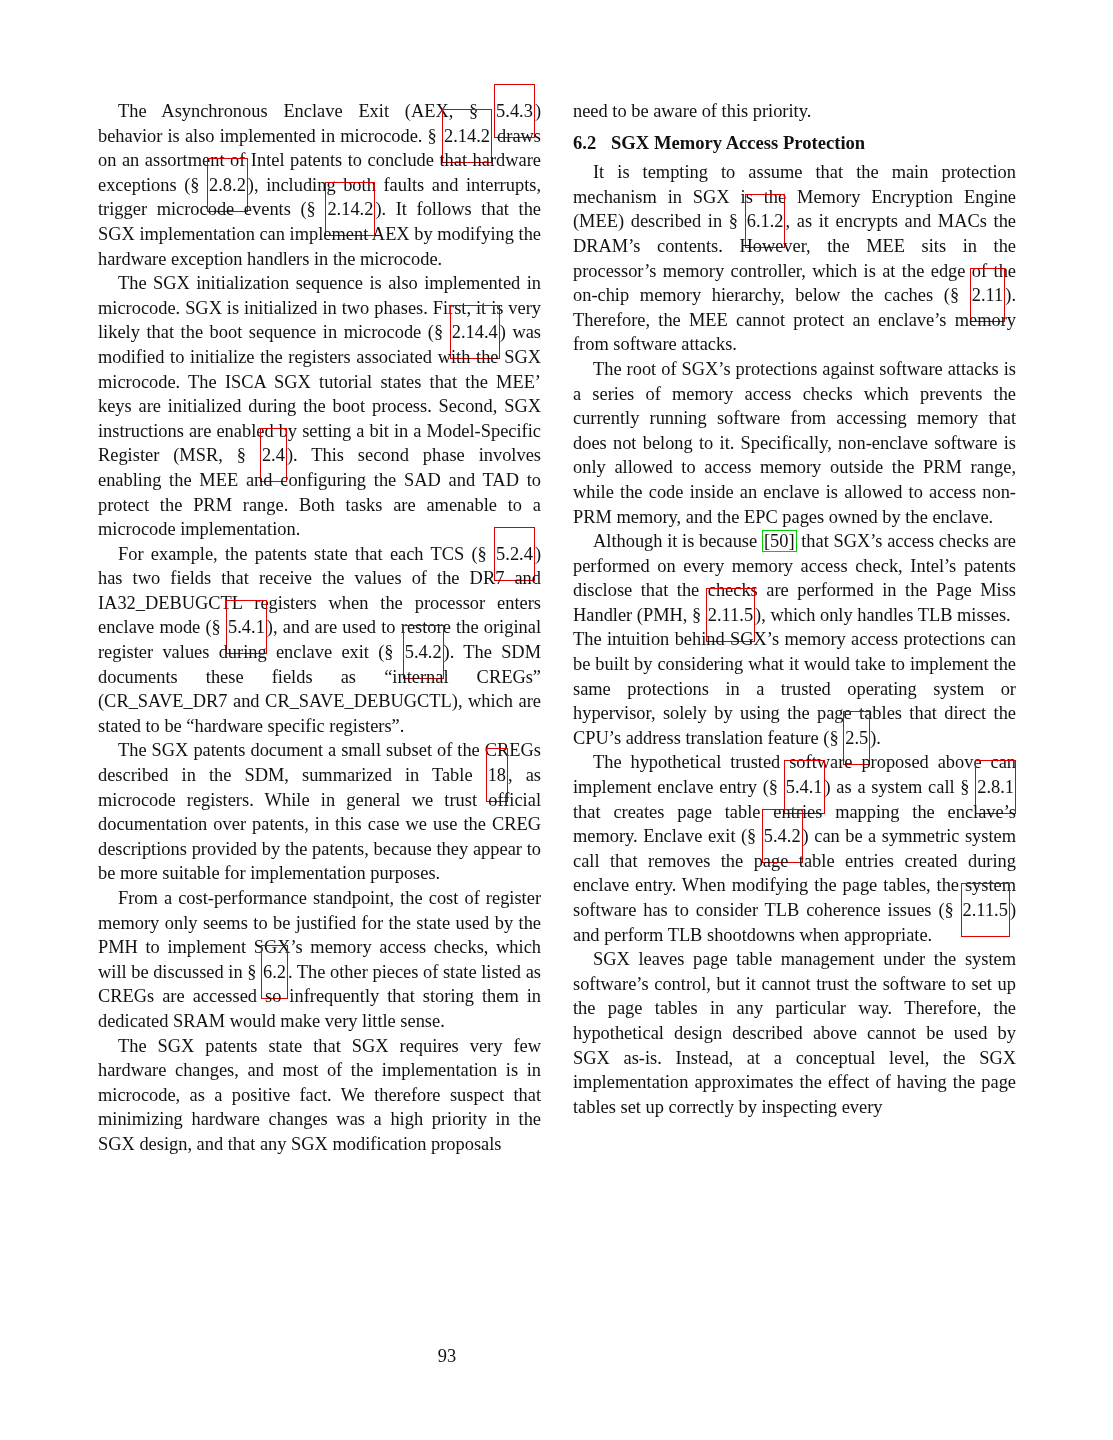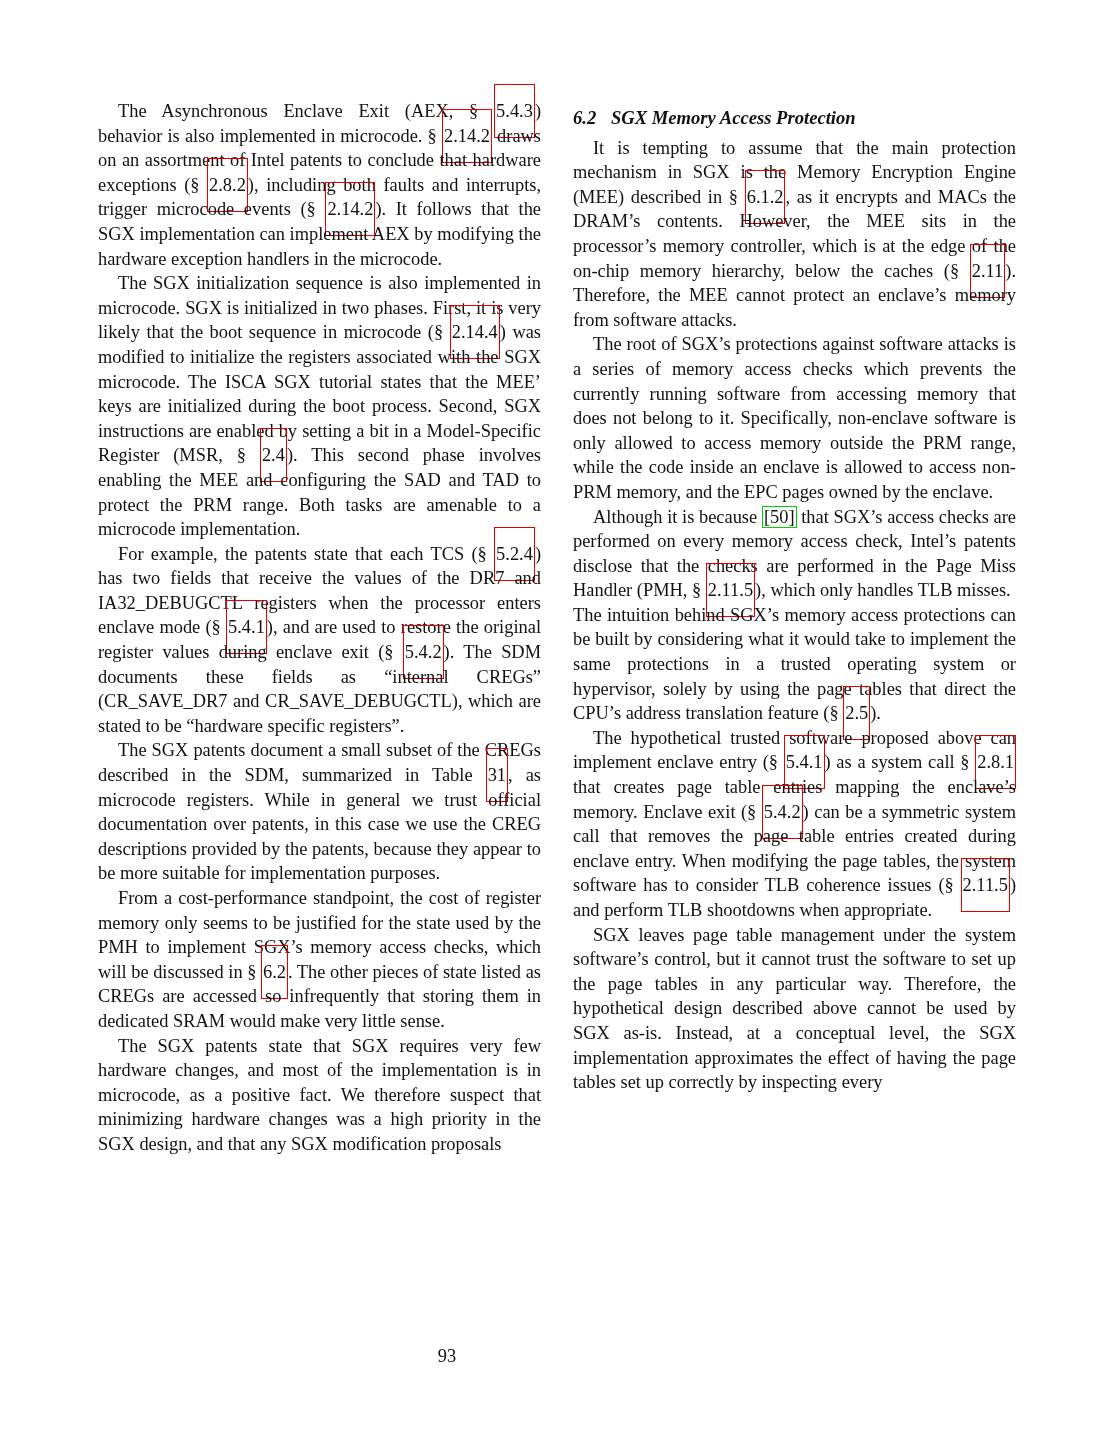--- a/index.html
+++ b/index.html
@@ -4,41 +4,42 @@
 <style>
   html, body { margin: 0; padding: 0; background: #ffffff; }
   body { width: 1113px; height: 1440px; position: relative; overflow: hidden;
          font-family: "Liberation Serif", "DejaVu Serif", serif; color: #111; }
   .col { position: absolute; top: 99px; width: 443px; font-size: 18.4px; line-height: 24.6px;
          text-align: justify; hyphens: manual; }
   .col.left { left: 98px; }
   .col.right { left: 573px; }
   p { margin: 0; text-indent: 20px; }
   p.noindent { text-indent: 0; }
-  .sec { font-weight: bold; font-size: 18.6px; margin: 7px 0 5px 0; font-style: italic; }
+  .sec { font-weight: bold; font-size: 18.6px; margin: 7px 0 5px 0; }
   .sec .num { display: inline-block; width: 38px; }
   .subsec { font-style: italic; margin: 11px 0 9px 0; }
   .subsec .num { display: inline-block; width: 46px; }
   .ref { border: 1.4px solid #e00000; padding: 16px 1px; line-height: 1; }
   .cite { border: 1.4px solid #00d000; padding: 0 1px; line-height: 1; }
   .pagenum { position: absolute; top: 1346px; left: 0; width: 894px; text-align: center; font-size: 18.4px; }
 </style>
 </head>
 <body>
 
 <div class="col left">
   <p><span>The Asynchronous Enclave Exit (AEX, § </span><span class="ref">5.4.3</span><span>) behavior is also implemented in microcode. § </span><span class="ref">2.14.2</span><span> draws on an assortment of Intel patents to conclude that hardware exceptions (§ </span><span class="ref">2.8.2</span><span>), including both faults and interrupts, trigger microcode events (§ </span><span class="ref">2.14.2</span><span>). It follows that the SGX implementation can implement AEX by modifying the hardware exception handlers in the microcode.</span></p>
   <p><span>The SGX initialization sequence is also implemented in microcode. SGX is initialized in two phases. First, it is very likely that the boot sequence in microcode (§ </span><span class="ref">2.14.4</span><span>) was modified to initialize the registers associated with the SGX microcode. The ISCA SGX tutorial states that the MEE’ keys are initialized during the boot process. Second, SGX instructions are enabled by setting a bit in a Model-Specific Register (MSR, § </span><span class="ref">2.4</span><span>). This second phase involves enabling the MEE and configuring the SAD and TAD to protect the PRM range. Both tasks are amenable to a microcode implementation.</span></p>
   <p><span>For example, the patents state that each TCS (§ </span><span class="ref">5.2.4</span><span>) has two fields that receive the values of the DR7 and IA32_DEBUGCTL registers when the processor enters enclave mode (§ </span><span class="ref">5.4.1</span><span>), and are used to restore the original register values during enclave exit (§ </span><span class="ref">5.4.2</span><span>). The SDM documents these fields as “internal CREGs” (CR_SAVE_DR7 and CR_SAVE_DEBUGCTL), which are stated to be “hardware specific registers”.</span></p>
-  <p><span>The SGX patents document a small subset of the CREGs described in the SDM, summarized in Table </span><span class="ref">31</span><span>, as microcode registers. While in general we trust official documentation over patents, in this case we use the CREG descriptions provided by the patents, because they appear to be more suitable for implementation purposes.</span></p>
+  <p><span>The SGX patents document a small subset of the CREGs described in the SDM, summarized in Table </span><span class="ref">18</span><span>, as microcode registers. While in general we trust official documentation over patents, in this case we use the CREG descriptions provided by the patents, because they appear to be more suitable for implementation purposes.</span></p>
   <p><span>From a cost-performance standpoint, the cost of register memory only seems to be justified for the state used by the PMH to implement SGX’s memory access checks, which will be discussed in § </span><span class="ref">6.2</span><span>. The other pieces of state listed as CREGs are accessed so infrequently that storing them in dedicated SRAM would make very little sense.</span></p>
   <p><span>The SGX patents state that SGX requires very few hardware changes, and most of the implementation is in microcode, as a positive fact. We therefore suspect that minimizing hardware changes was a high priority in the SGX design, and that any SGX modification proposals</span></p>
 </div>
 
 <div class="col right">
+  <p class="noindent">need to be aware of this priority.</p>
   <div class="sec"><span class="num">6.2</span><span>SGX Memory Access Protection</span></div>
   <p><span>It is tempting to assume that the main protection mechanism in SGX is the Memory Encryption Engine (MEE) described in § </span><span class="ref">6.1.2</span><span>, as it encrypts and MACs the DRAM’s contents. However, the MEE sits in the processor’s memory controller, which is at the edge of the on-chip memory hierarchy, below the caches (§ </span><span class="ref">2.11</span><span>). Therefore, the MEE cannot protect an enclave’s memory from software attacks.</span></p>
   <p><span>The root of SGX’s protections against software attacks is a series of memory access checks which prevents the currently running software from accessing memory that does not belong to it. Specifically, non-enclave software is only allowed to access memory outside the PRM range, while the code inside an enclave is allowed to access non-PRM memory, and the EPC pages owned by the enclave.</span></p>
   <p><span>Although it is because </span><span class="cite">[50]</span><span> that SGX’s access checks are performed on every memory access check, Intel’s patents disclose that the checks are performed in the Page Miss Handler (PMH, § </span><span class="ref">2.11.5</span><span>), which only handles TLB misses.</span></p>
   <p class="noindent"><span>The intuition behind SGX’s memory access protections can be built by considering what it would take to implement the same protections in a trusted operating system or hypervisor, solely by using the page tables that direct the CPU’s address translation feature (§ </span><span class="ref">2.5</span><span>).</span></p>
   <p><span>The hypothetical trusted software proposed above can implement enclave entry (§ </span><span class="ref">5.4.1</span><span>) as a system call § </span><span class="ref">2.8.1</span><span> that creates page table entries mapping the enclave’s memory. Enclave exit (§ </span><span class="ref">5.4.2</span><span>) can be a symmetric system call that removes the page table entries created during enclave entry. When modifying the page tables, the system software has to consider TLB coherence issues (§ </span><span class="ref">2.11.5</span><span>) and perform TLB shootdowns when appropriate.</span></p>
   <p><span>SGX leaves page table management under the system software’s control, but it cannot trust the software to set up the page tables in any particular way. Therefore, the hypothetical design described above cannot be used by SGX as-is. Instead, at a conceptual level, the SGX implementation approximates the effect of having the page tables set up correctly by inspecting every</span></p>
 </div>
 
 <div class="pagenum">93</div>

